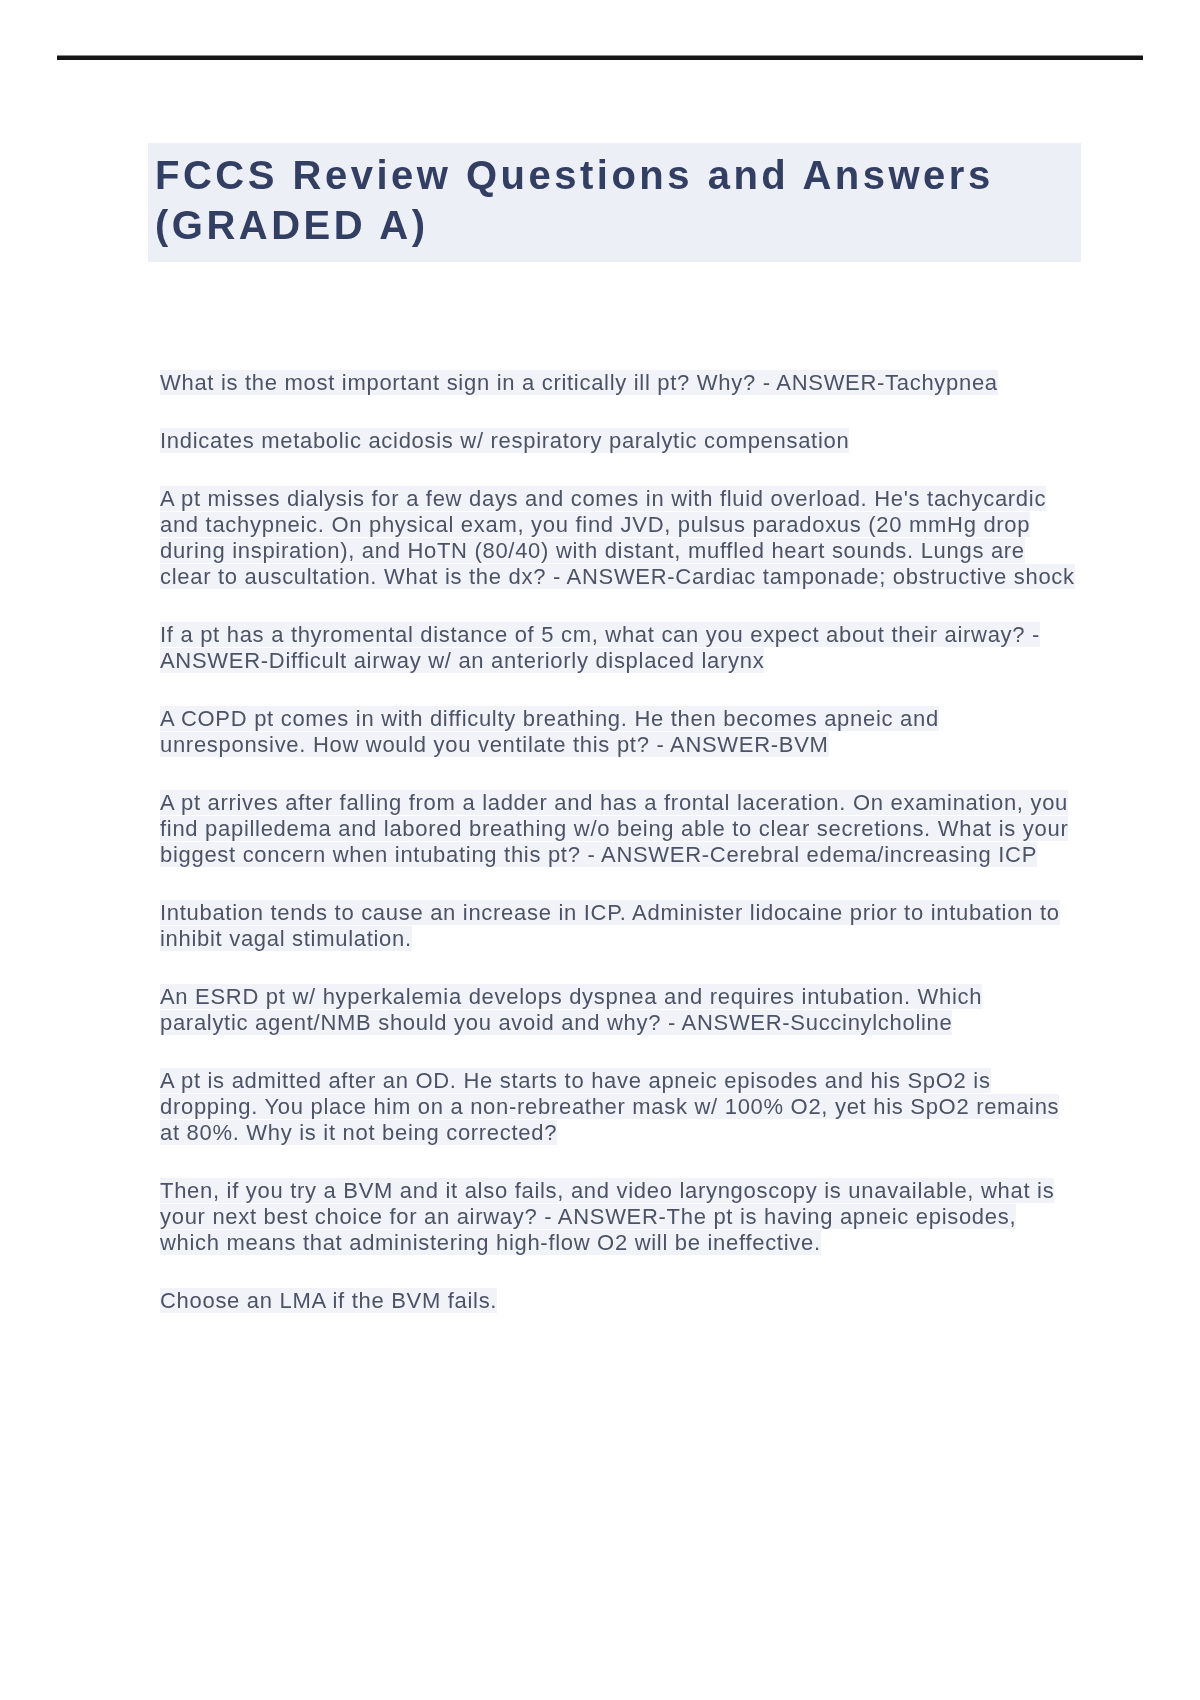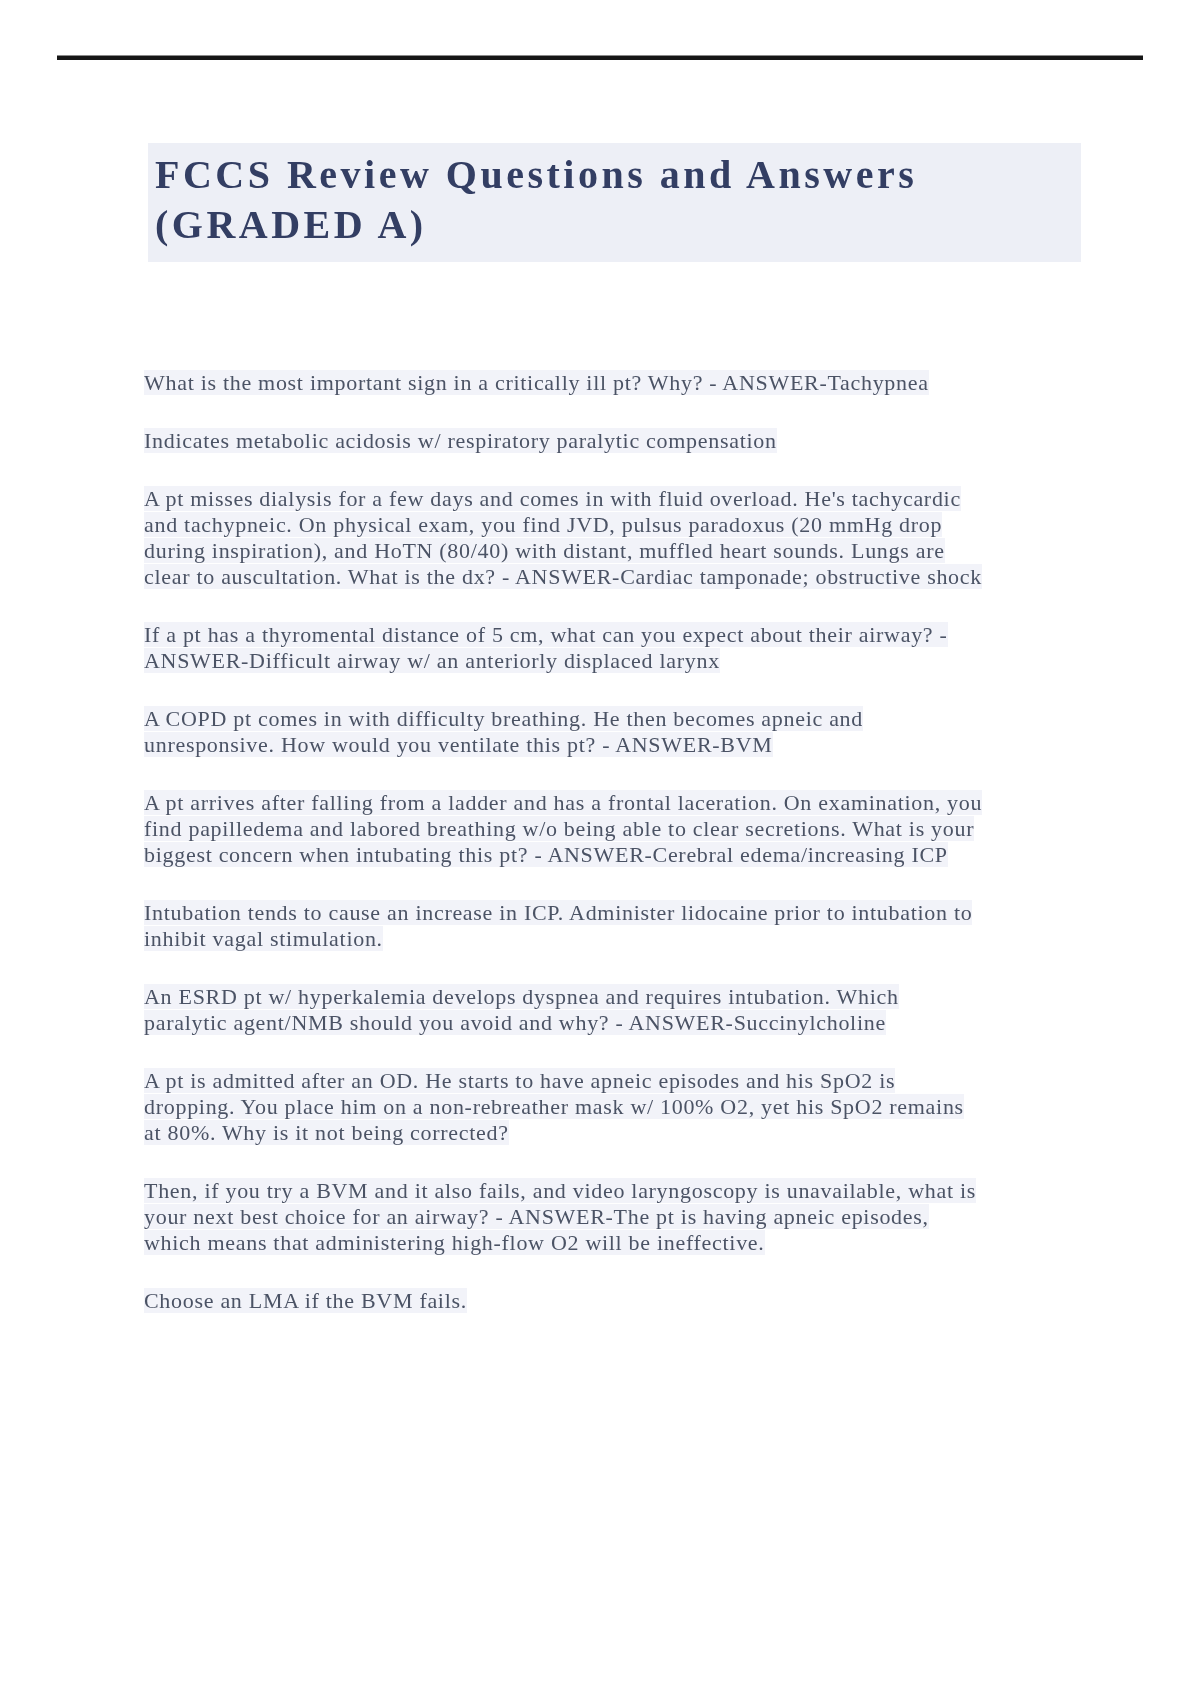--- a/index.html
+++ b/index.html
@@ -6,21 +6,21 @@
     margin: 0;
     padding: 0;
     background: #ffffff;
   }
   .page {
     position: relative;
     width: 1200px;
     height: 1464px;
     background: #ffffff;
     overflow: hidden;
-    font-family: Liberation Serif, serif;
+    font-family: Liberation Sans, sans-serif;
   }
   .rule {
     position: absolute;
     left: 57px;
     width: 1086px;
     background: #161616;
   }
   .rule-top {
     top: 55px;
     height: 4px;
@@ -43,21 +43,21 @@
   .title-text {
     font-size: 40px;
     font-weight: bold;
     line-height: 50px;
     letter-spacing: 3.5px;
     color: #333e63;
     white-space: pre-line;
   }
   .content {
     position: absolute;
-    left: 144px;
+    left: 160px;
     top: 370px;
     width: 1000px;
   }
   .content p {
     margin: 0 0 32px 0;
     font-size: 22px;
     line-height: 26px;
     letter-spacing: 0.7px;
     color: #4b5365;
   }

